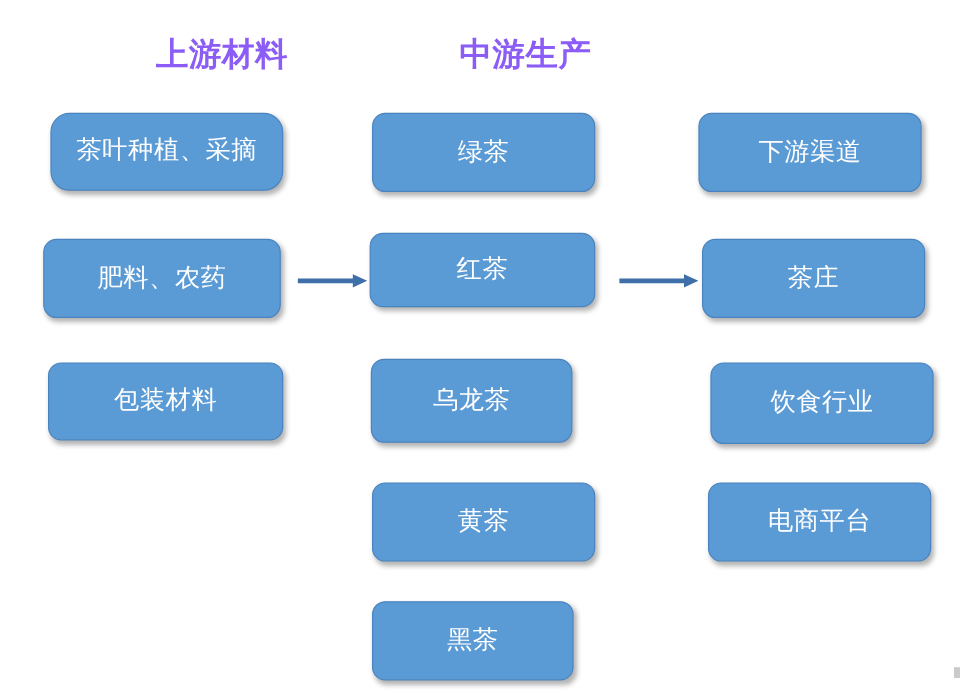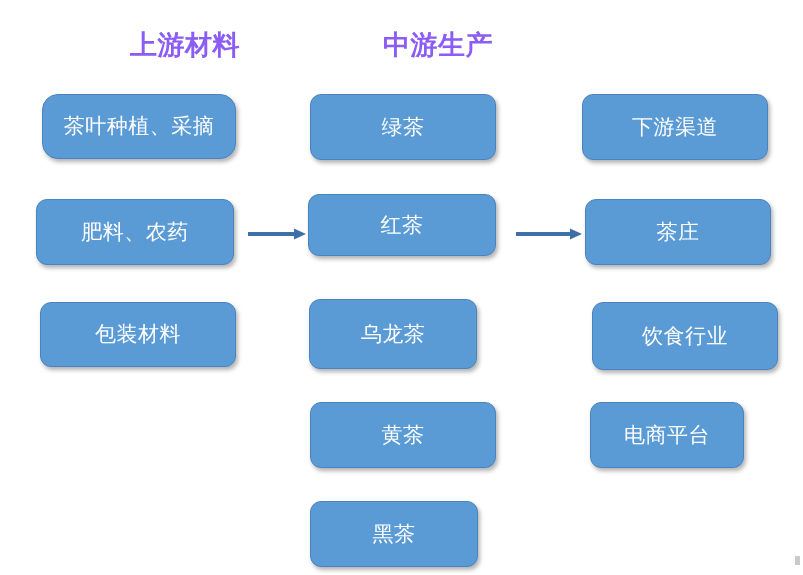--- a/index.html
+++ b/index.html
@@ -99,21 +99,21 @@
 
   <div class="node" style="left: 582px; top: 94px; width: 186px; height: 66px;">
     <span class="node-label">下游渠道</span>
   </div>
   <div class="node" style="left: 585px; top: 199px; width: 186px; height: 66px;">
     <span class="node-label">茶庄</span>
   </div>
   <div class="node" style="left: 592px; top: 302px; width: 186px; height: 68px;">
     <span class="node-label">饮食行业</span>
   </div>
-  <div class="node" style="left: 590px; top: 402px; width: 154px; height: 66px;">
+  <div class="node" style="left: 590px; top: 402px; width: 186px; height: 66px;">
     <span class="node-label">电商平台</span>
   </div>
 
   <svg class="arrow" viewBox="0 0 58 16" preserveAspectRatio="none" style="left: 248px; top: 226px; width: 58px;">
     <line x1="0" y1="8" x2="48" y2="8" stroke="#3f6fa8" stroke-width="4"></line>
     <polygon points="46,2.5 58,8 46,13.5" fill="#3f6fa8"></polygon>
   </svg>
   <svg class="arrow" viewBox="0 0 66 16" preserveAspectRatio="none" style="left: 516px; top: 226px; width: 66px;">
     <line x1="0" y1="8" x2="56" y2="8" stroke="#3f6fa8" stroke-width="4"></line>
     <polygon points="54,2.5 66,8 54,13.5" fill="#3f6fa8"></polygon>

